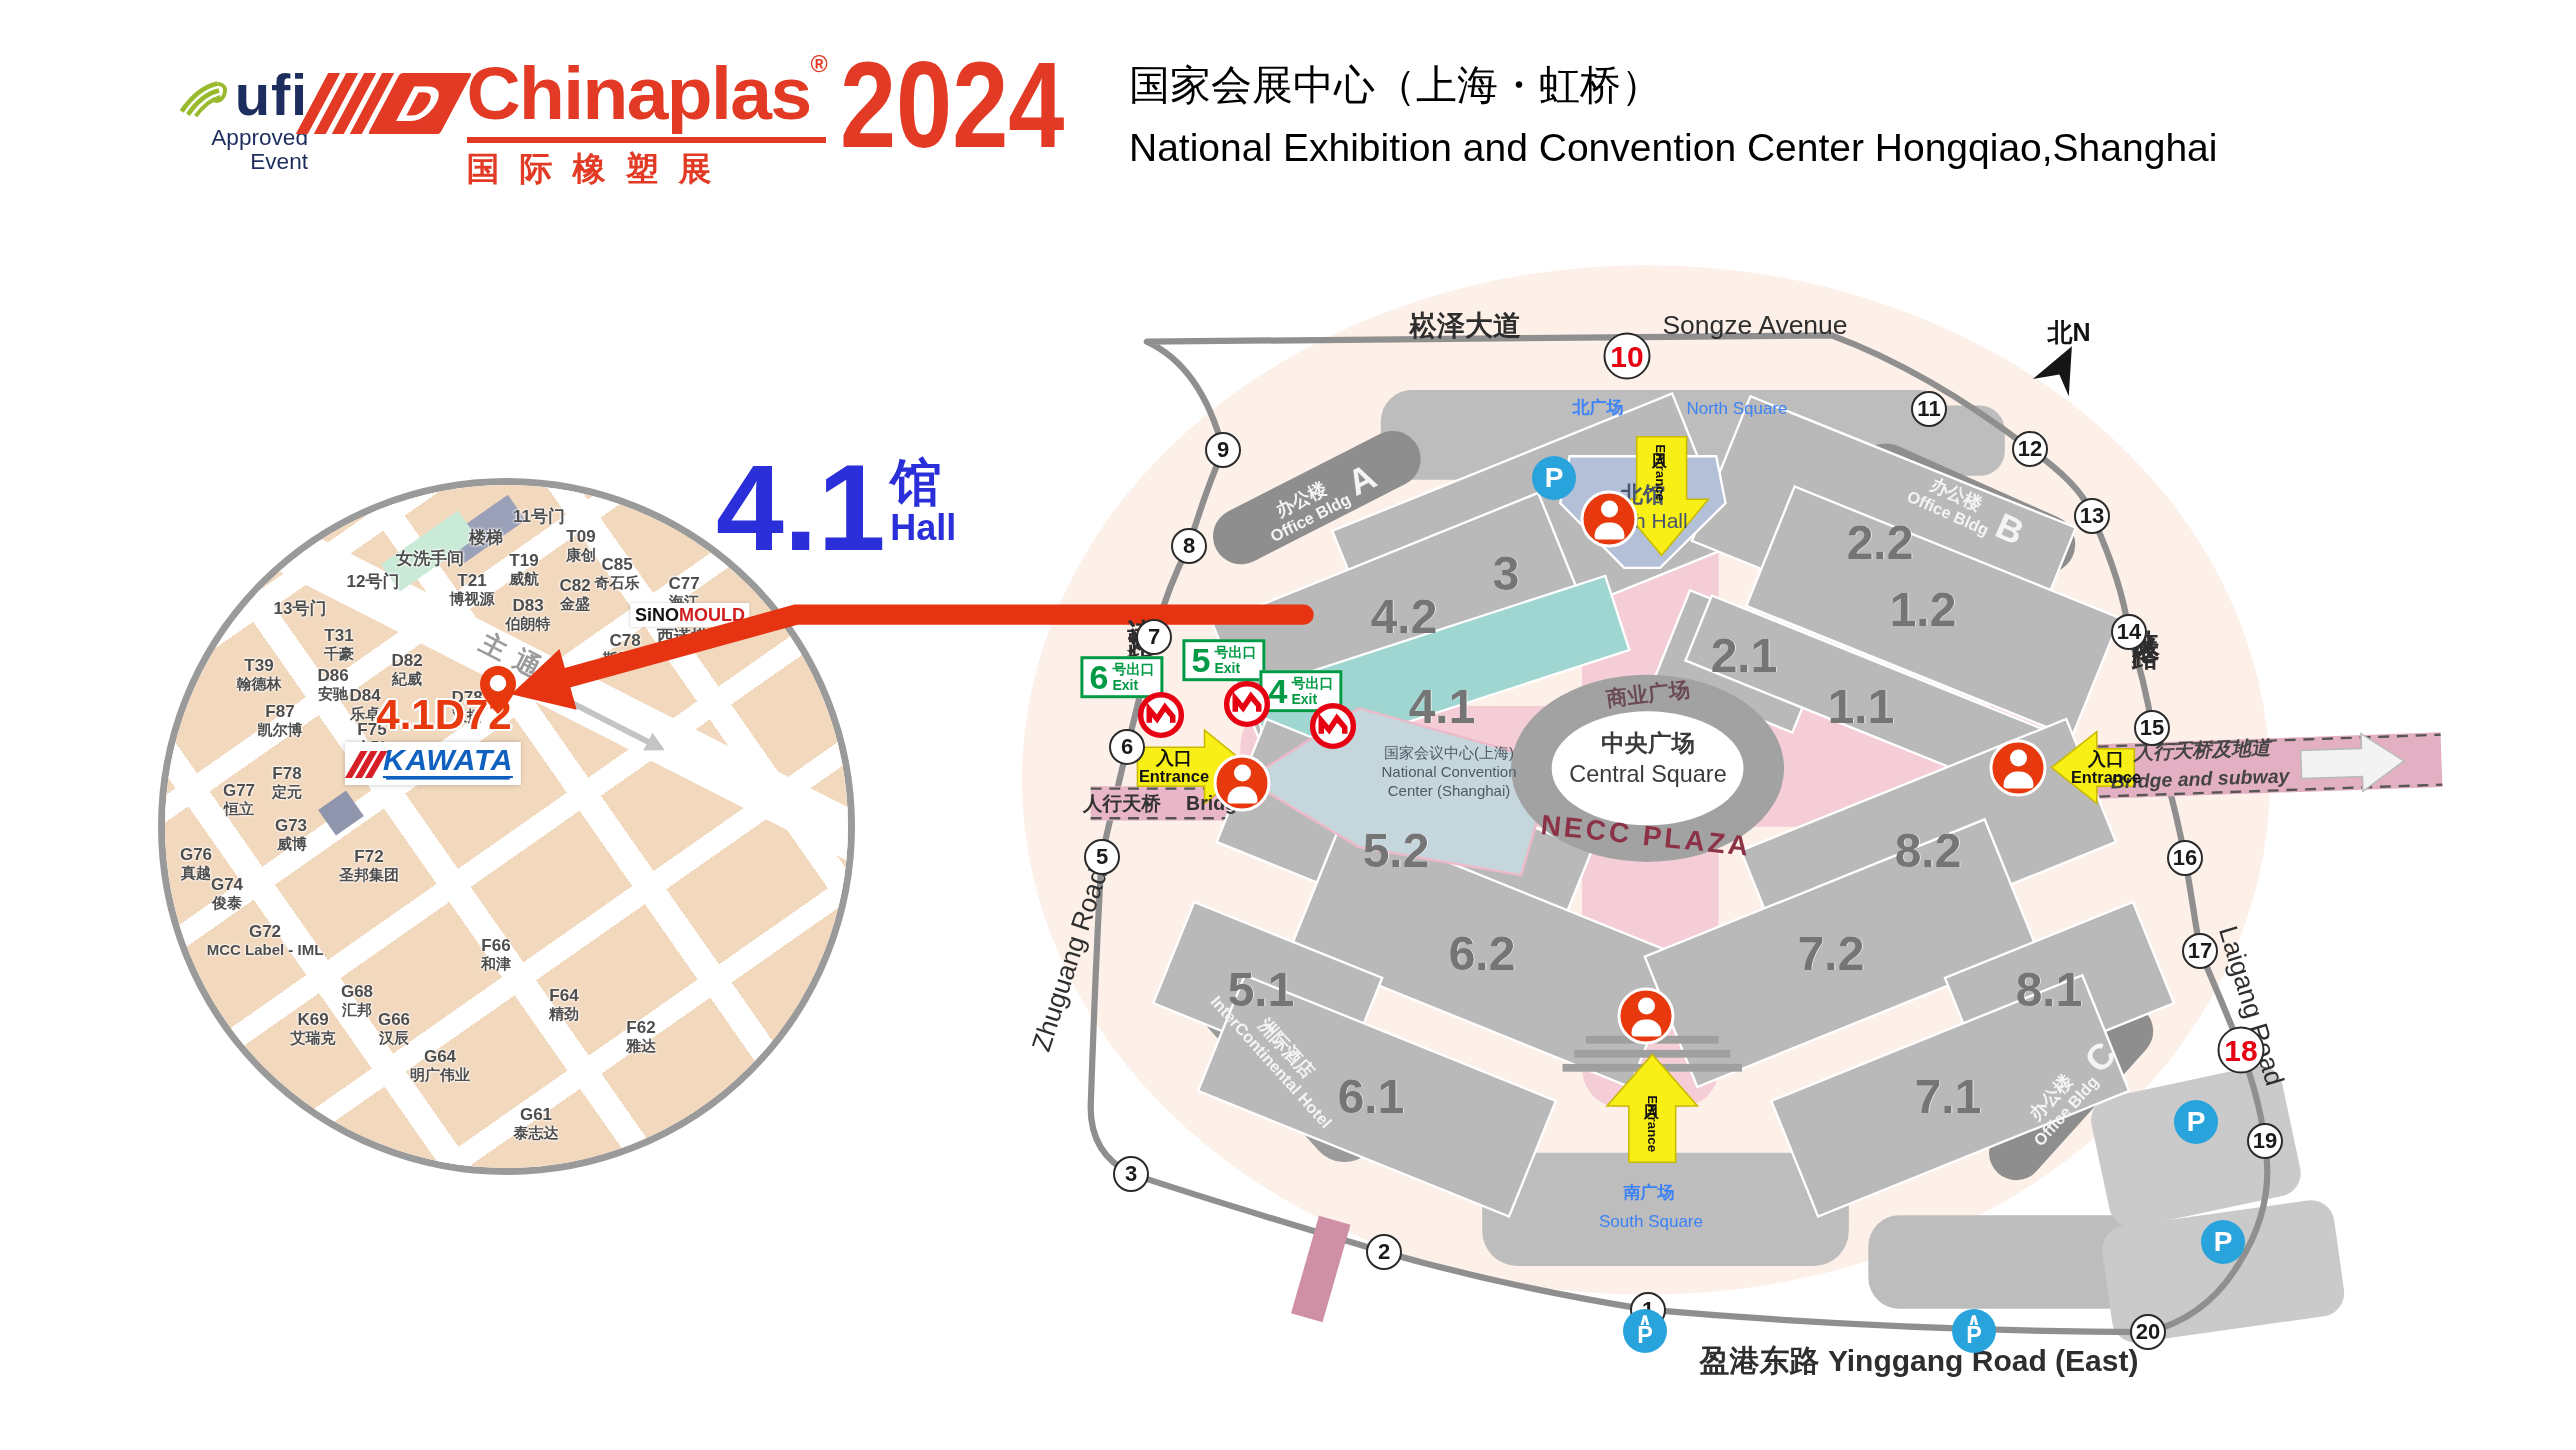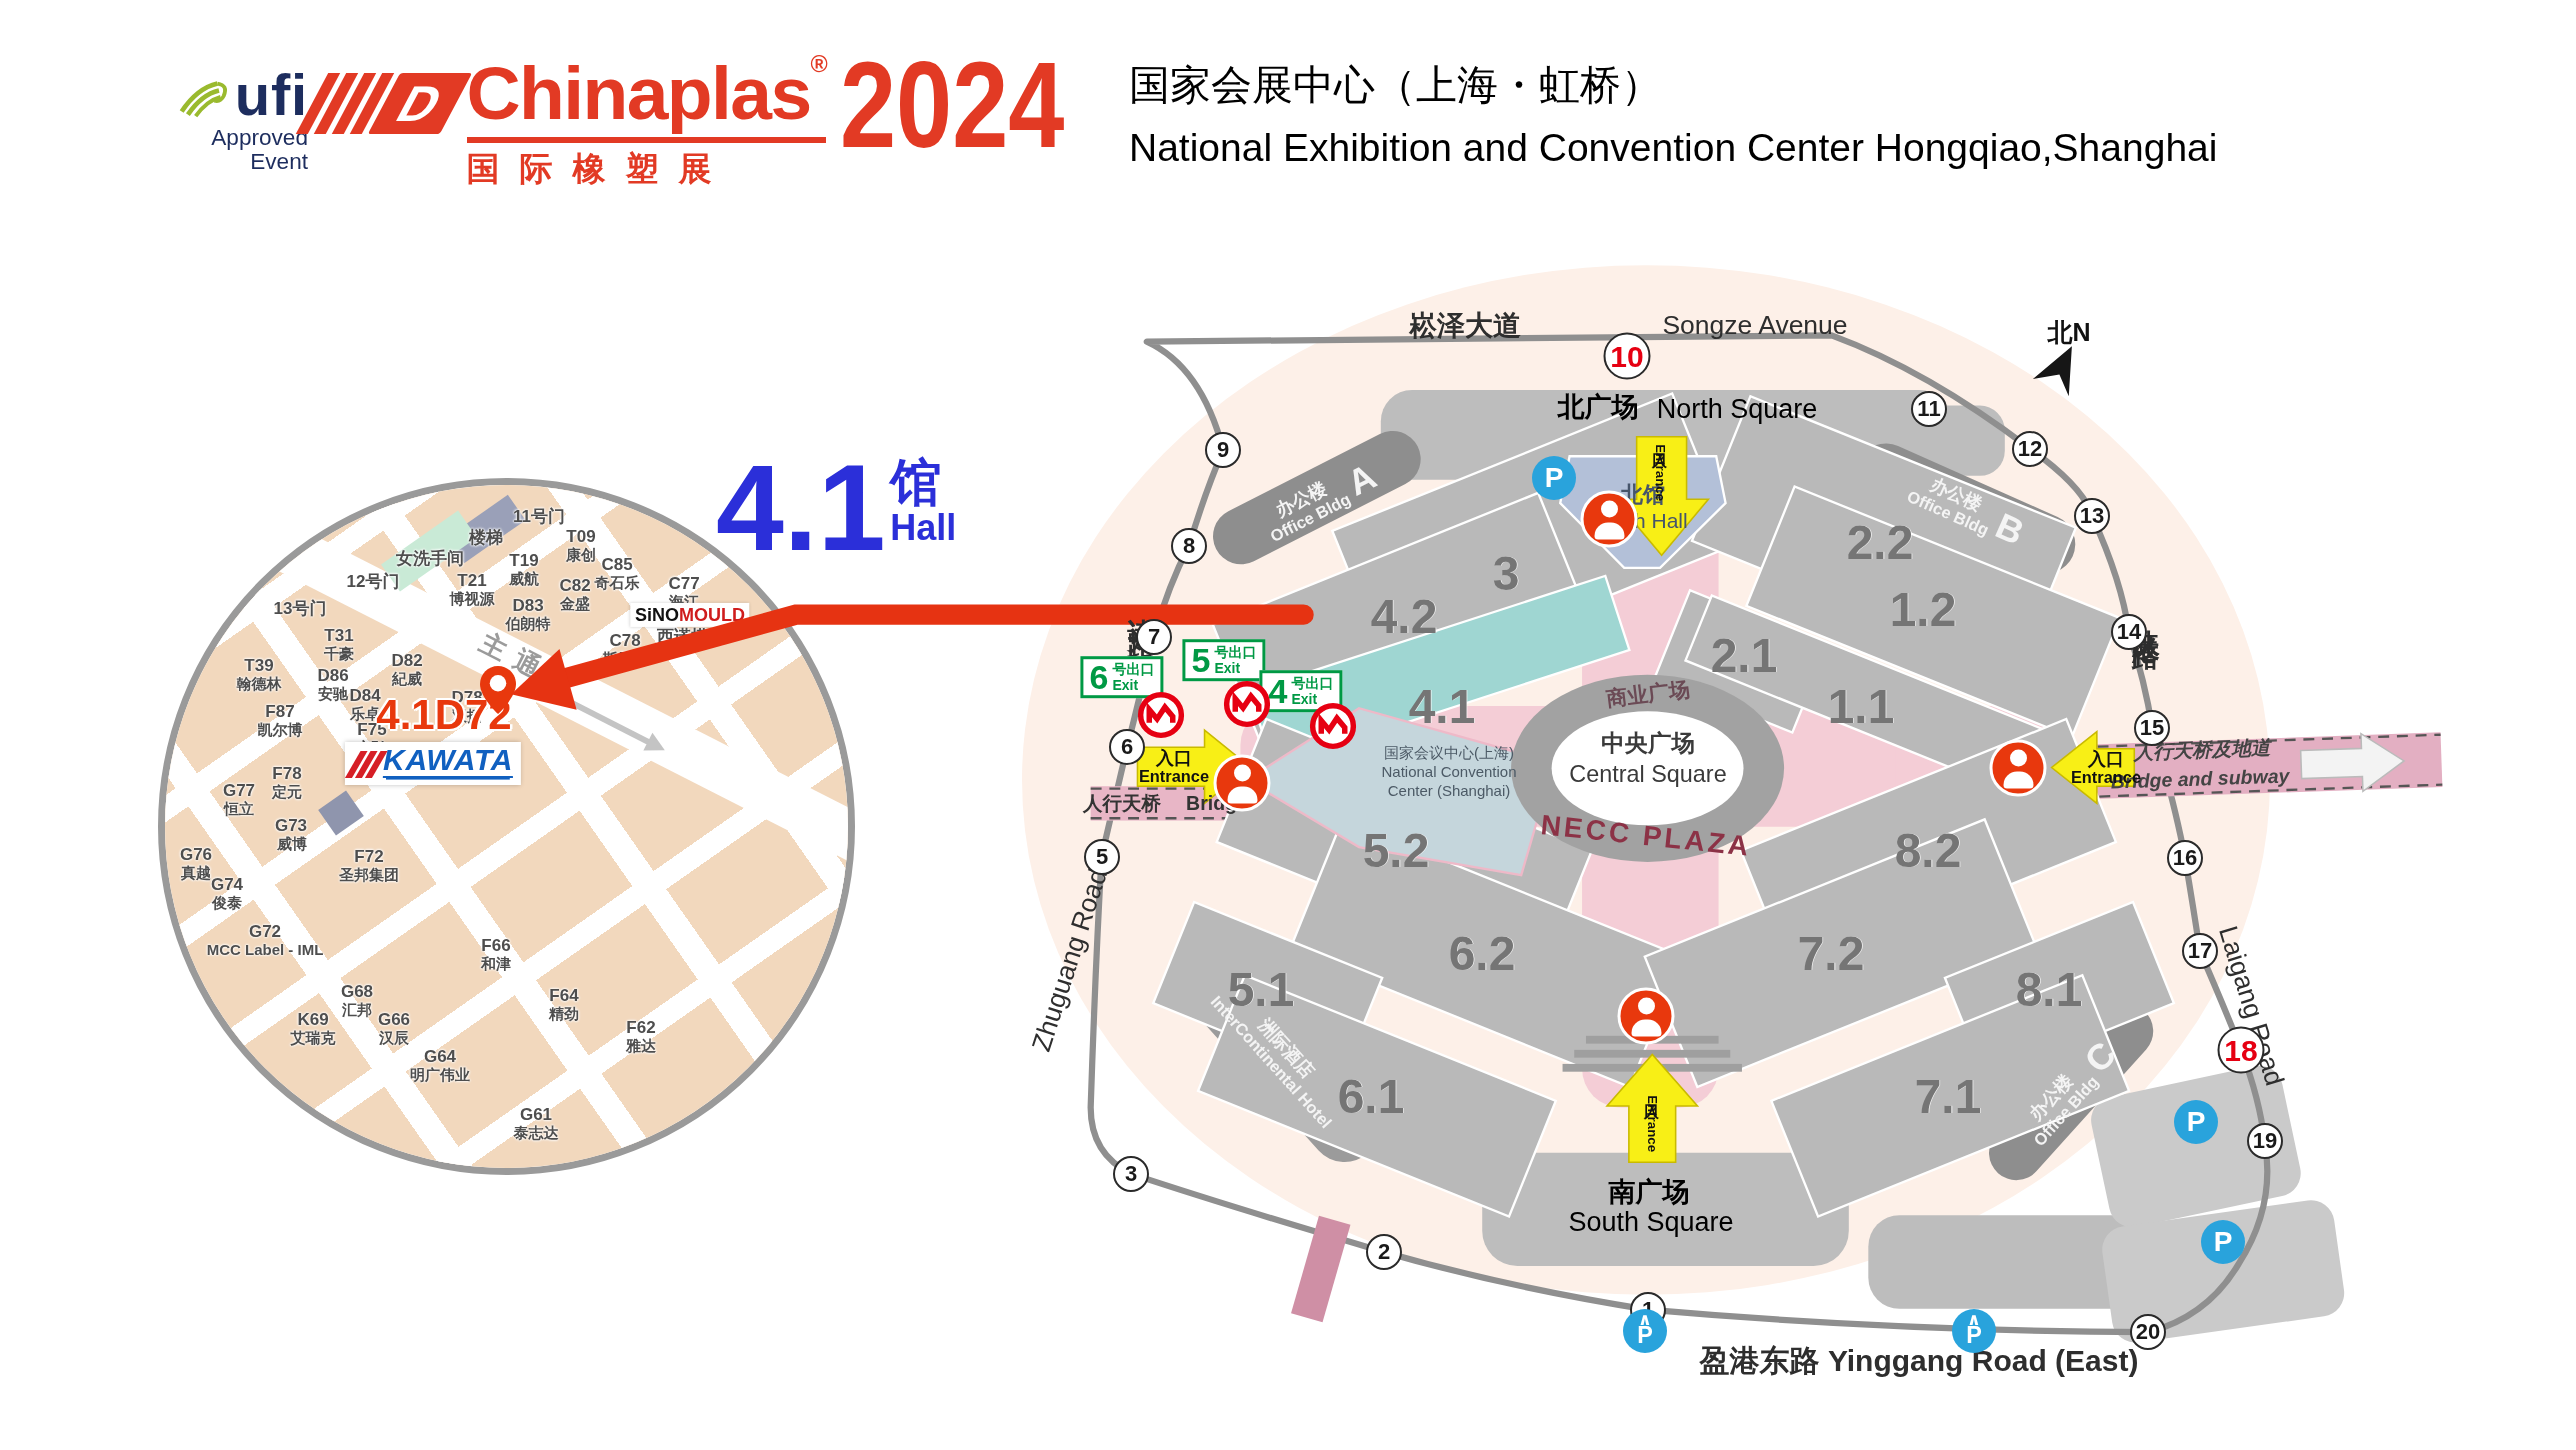--- a/index.html
+++ b/index.html
@@ -63,21 +63,21 @@
                 background:linear-gradient(#1060c0 0 0) bottom/100% 1.6px no-repeat;}
   .kawata .word span{display:block;border-bottom:1.6px solid #1060c0;padding-bottom:1.6px;box-shadow:0 4.7px 0 -3.1px #1060c0;}
   .sino{position:absolute;transform:translate(-50%,-50%);background:#fff;padding:1.6px 4.7px;font-weight:bold;
         font-size:18px;white-space:nowrap;box-shadow:0 0 3.1px rgba(0,0,0,.2);}
   .sino .b{color:#111;}.sino .r{color:#cf1d1d;}
 
   
   .road-lbl{font-size:28px;font-weight:bold;color:#2e2e2e;}
   .road-lbl.en{font-weight:normal;font-size:26.5px;}
   .vtext{writing-mode:vertical-rl;text-orientation:upright;letter-spacing:6.2px;}
-  .sq-lbl{font-size:27px;font-weight:bold;color:#000000;}
+  .sq-lbl{font-size:17px;font-weight:bold;color:#3b82f6;}
   .sq-lbl.en{font-weight:normal;}
   .hall-num{position:absolute;transform:translate(-50%,-50%);font-size:48px;font-weight:bold;color:#757575;
             text-shadow:0.8px 0.8px 0 rgba(255,255,255,.8);}
   .smalltxt{font-size:15px;color:#4c5a66;line-height:1.25;text-align:center;}
   .bldg-lbl{color:#f4f4f4;font-weight:bold;text-align:center;line-height:1.1;}
   .bldg-lbl .t1{font-size:18px;}.bldg-lbl .t2{font-size:16.4px;}
   .bldg-lbl .letter{font-size:36px;margin-left:6.2px;}
   .bldg-flex{display:flex;align-items:center;}
   .plaza-top{font-size:21px;font-weight:bold;color:#6b4a55;}
   .plaza-cn{font-size:23.4px;font-weight:bold;color:#3a3a3a;}

